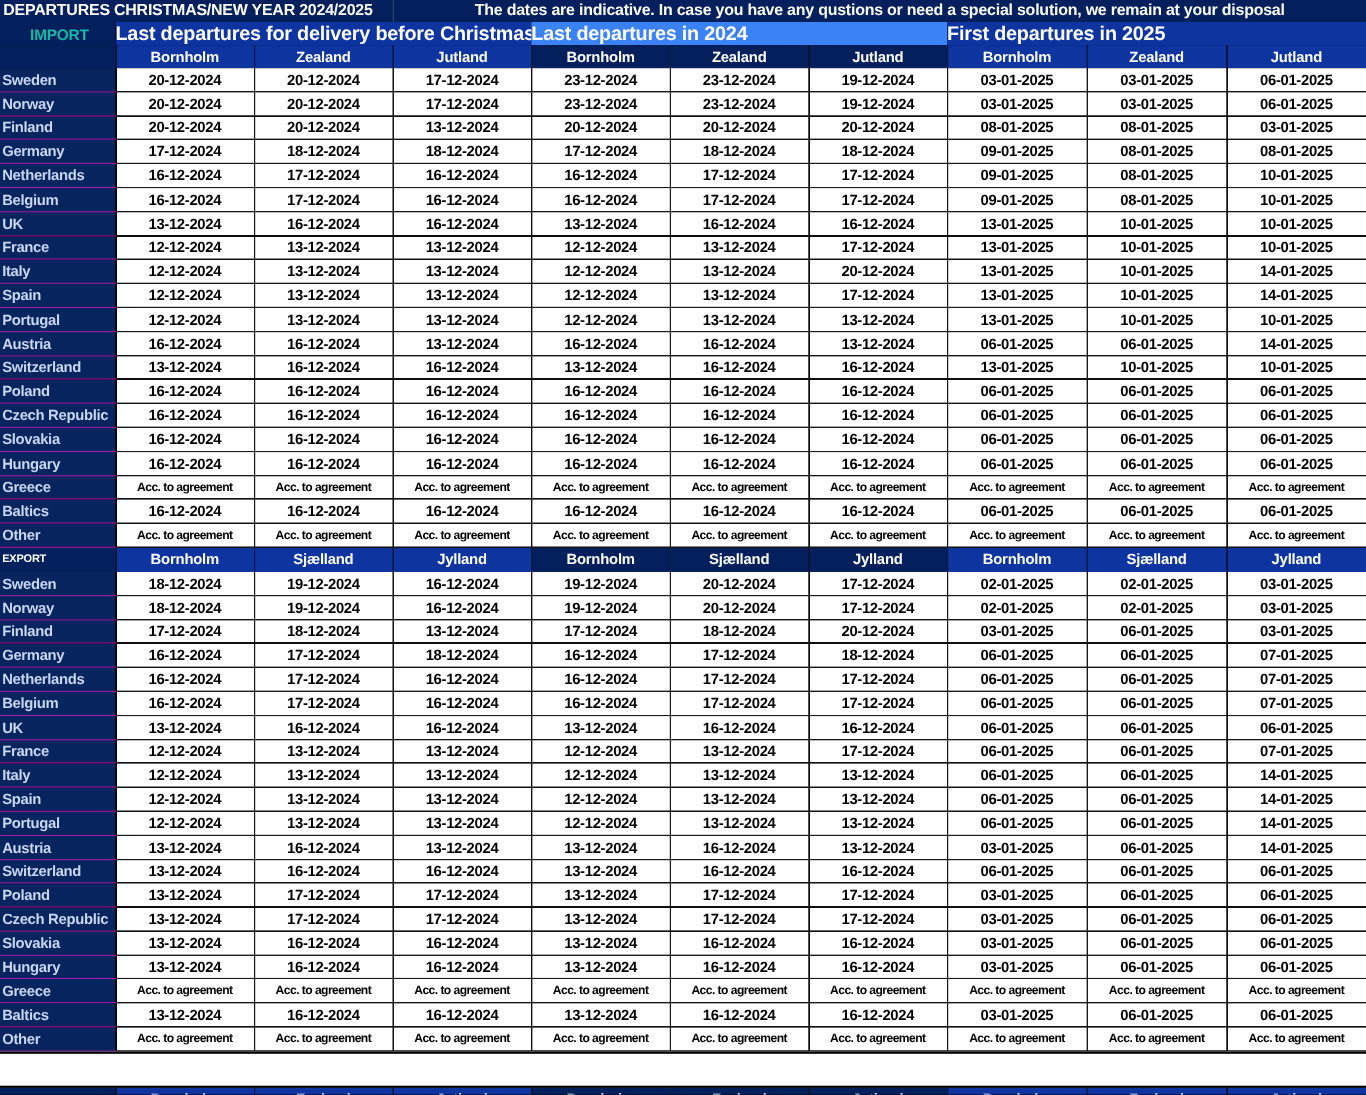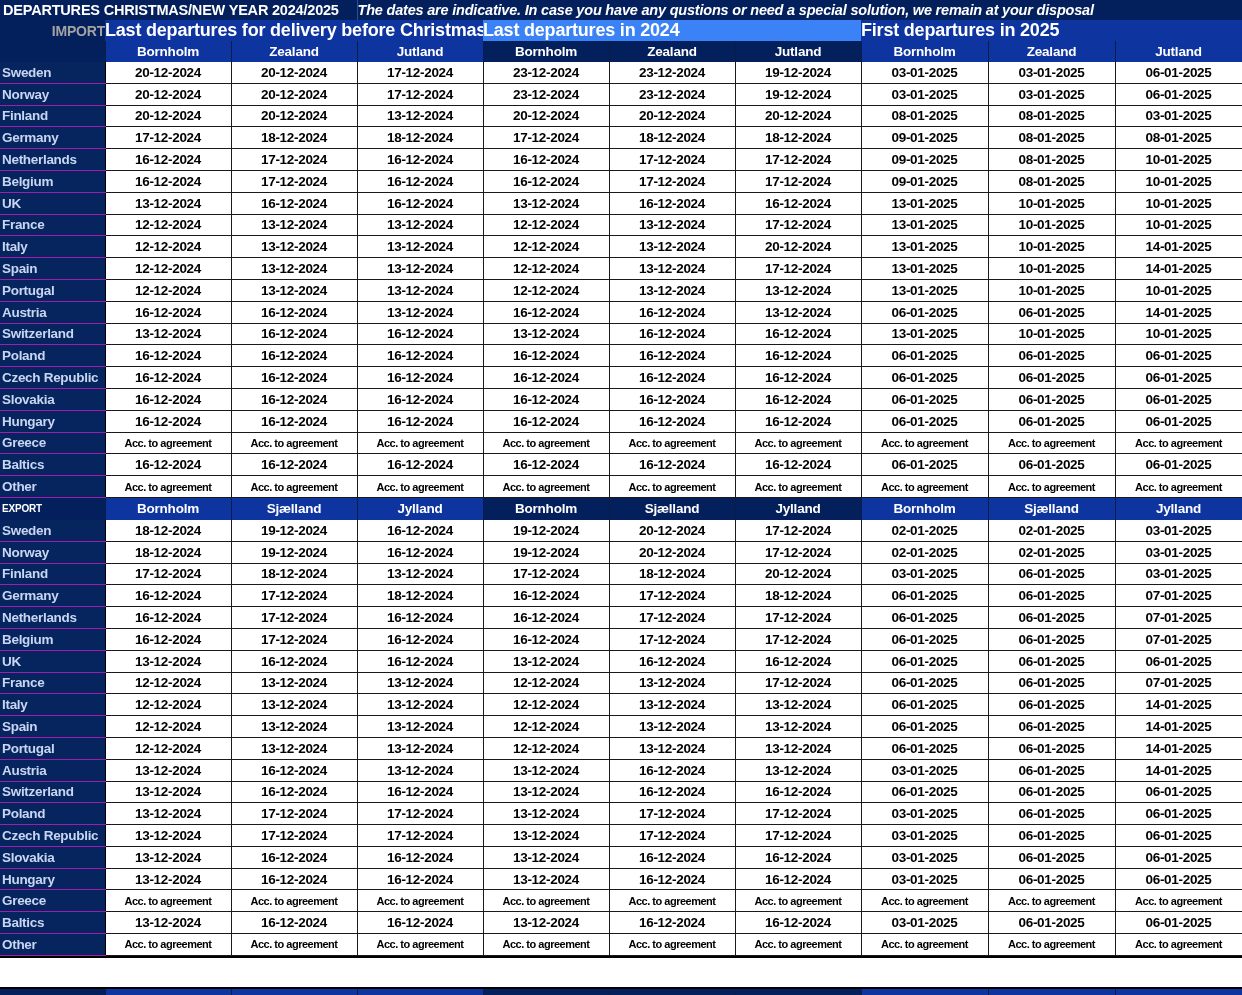--- a/index.html
+++ b/index.html
@@ -41,37 +41,37 @@
     color: #FFFFFF;
     font-size: 14.5px;
     letter-spacing: -0.2px;
   }
   .title-cell {
     text-align: left;
     padding-left: 3px;
     border-right: 1px solid #2F5090;
   }
   .note-cell {
+    text-align: center;
     font-size: 13px;
     letter-spacing: -0.2px;
-    font-style: italic;
   }
 
   
   .group-row td {
     height: 19px;
     font-size: 18px;
     color: #FFFFFF;
     letter-spacing: -0.2px;
   }
   .group-row td.corner {
     background: #03205C;
-    text-align: right;
+    text-align: center;
     padding-left: 3px;
-    color: #a3a3a3;
+    color: #14b8a6;
     font-size: 14px;
   }
   .grp-a { background: #0E34A0; }
   .grp-b { background: #3b82f6; }
   .grp-c { background: #0E34A0; }
 
   
   .sub-row td {
     height: 21px;
     font-size: 13.5px;

